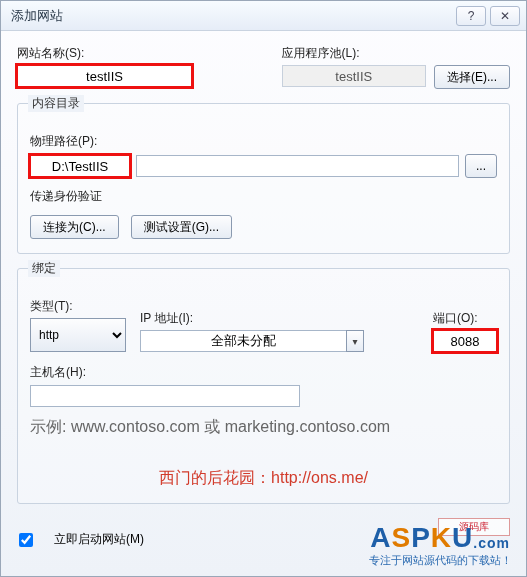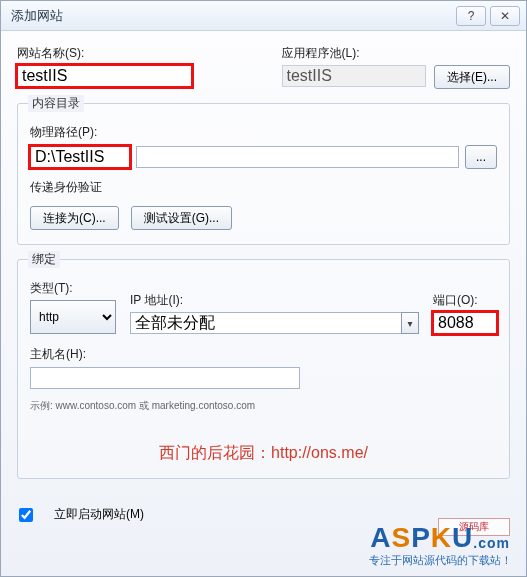--- a/index.html
+++ b/index.html
@@ -40,41 +40,42 @@
   }
   .content { padding: 14px 16px 8px 16px; }
   .row { display: flex; gap: 36px; margin-bottom: 4px; }
   .col { flex: 1; display: flex; flex-direction: column; }
   .lbl { color: #222; margin-bottom: 3px; }
   .textbox {
     height: 22px;
     border: 1px solid #a7b6c9;
     background: #fff;
     padding: 0 4px;
-    font-size: 16px;
+    font-size: 13px;
     width: 100%;
+    text-align: center;
   }
   .textbox.readonly { background: #f0f0f0; color: #555; border-color:#c7d0dc;}
   .btn {
     height: 24px;
     border: 1px solid #8a9ab0;
     background: linear-gradient(#fdfdfe,#e6ecf4);
     border-radius: 3px;
     padding: 0 12px;
     font-size: 12px;
     display: inline-flex;
     align-items: center;
     justify-content: center;
     white-space: nowrap;
   }
   .btn.small { width: 32px; padding: 0; }
   .groupbox {
     border: 1px solid #c9d3e0;
     border-radius: 3px;
-    padding: 20px 12px 14px 12px;
+    padding: 29px 12px 14px 12px;
     margin-top: 14px;
     position: relative;
     background: rgba(255,255,255,0.3);
   }
   .groupbox > .legend {
     position: absolute;
     top: -9px; left: 10px;
     background: #eef2f8;
     padding: 0 4px;
     color: #333;
@@ -84,30 +85,30 @@
   .btn-row { display: flex; gap: 12px; margin-top: 10px; }
   .binding-row1 { display: flex; gap: 14px; align-items: flex-end; }
   .binding-row1 .fld { display:flex; flex-direction:column; }
   .select {
     height: 34px;
     border: 1px solid #8a9ab0;
     background: linear-gradient(#fdfdfe,#e6ecf4);
     font-size: 12px;
     padding: 0 4px;
   }
-  .ip-select { width: 289px; display:flex;}
+  .ip-select { width: 224px; display:flex;}
   .ip-select .textbox{ flex:1; border-right:none; }
   .ip-select .dd{
     width:18px; border:1px solid #8a9ab0;
     background:linear-gradient(#fdfdfe,#e6ecf4);
     display:flex;align-items:center;justify-content:center;
   }
   .port-box { width: 64px; }
   .hostname-box { width: 270px; }
-  .example { color: #666; margin-top: 10px; font-size: 10px; }
+  .example { color: #666; margin-top: 10px; font-size: 16px; }
   .watermark1 {
     color: #d23b2b;
     font-size: 16px;
     text-align: center;
     margin-top: 30px;
   }
   .checkbox-row { display:flex; align-items:center; gap:21px; margin: 27px 0 4px 2px;}
   .checkbox-row input { width:14px; height:14px; }
   .footer-logo {
     position: absolute;

